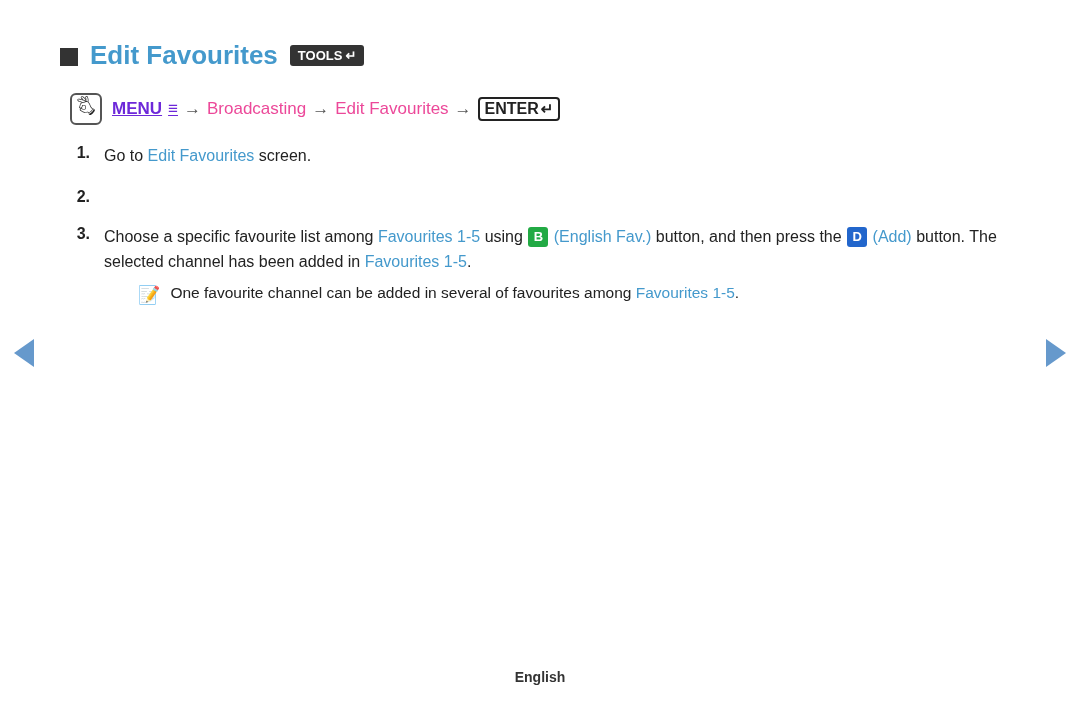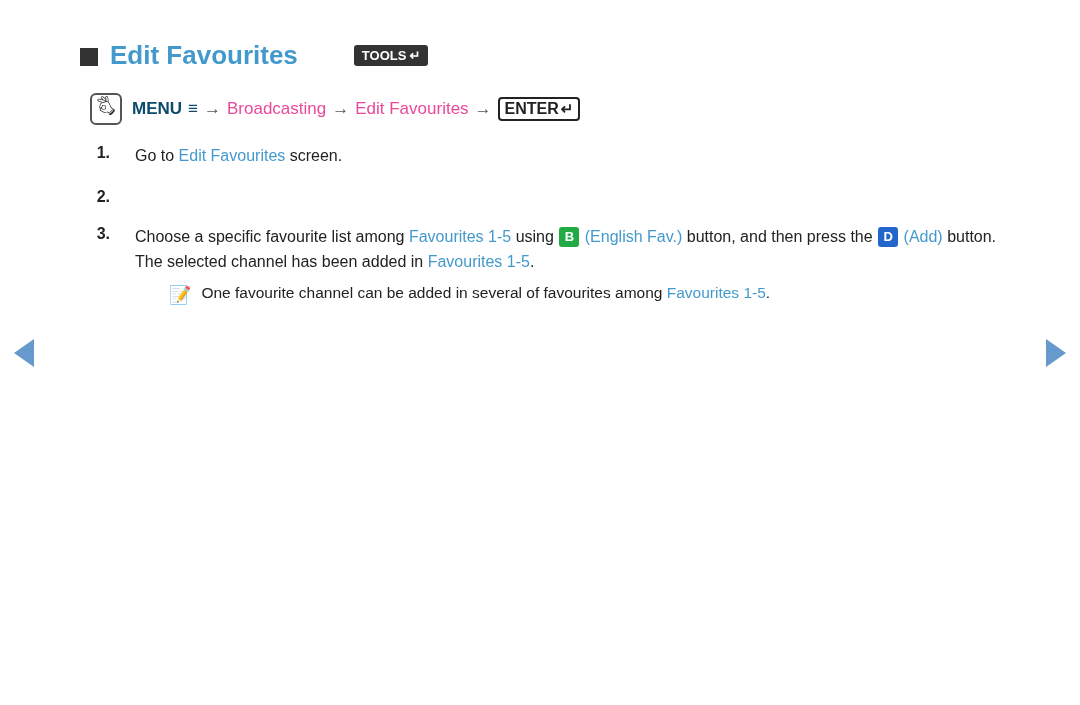--- a/index.html
+++ b/index.html
@@ -16,21 +16,21 @@
       font-size: 16px;
       color: #222222;
       overflow: hidden;
       position: relative;
     }
 
     .page-container {
       width: 1080px;
       height: 705px;
       position: relative;
-      padding: 40px 80px 40px 80px;
+      padding: 40px 80px 40px 60px;
     }
 
     
     .nav-arrow-left {
       position: absolute;
       left: 10px;
       top: 50%;
       transform: translateY(-50%);
       width: 28px;
       height: 28px;
@@ -93,21 +93,20 @@
     .tools-badge {
       background: #333333;
       color: #ffffff;
       font-size: 13px;
       font-weight: bold;
       padding: 3px 8px;
       border-radius: 3px;
       display: inline-flex;
       align-items: center;
       gap: 3px;
-      margin-left: 44px;
     }
 
     
     .breadcrumb-row {
       display: flex;
       align-items: center;
       gap: 6px;
       margin-bottom: 18px;
       font-size: 16px;
       padding-left: 10px;
@@ -123,22 +122,23 @@
       height: 32px;
       margin-right: 4px;
     }
 
     .menu-icon-hand {
       font-size: 18px;
     }
 
     .breadcrumb-menu {
       font-weight: bold;
-      color: #0c4a6e;
+      color: #6d28d9;
       font-size: 17px;
+      text-decoration: underline;
     }
 
     .breadcrumb-arrow {
       color: #555555;
       font-size: 17px;
     }
 
     .breadcrumb-link {
       color: #ec4899;
       font-size: 17px;
@@ -186,21 +186,20 @@
       min-width: 20px;
       text-align: right;
       flex-shrink: 0;
       margin-top: 1px;
     }
 
     .step-content {
       font-size: 16px;
       color: #222222;
       line-height: 1.6;
-      margin-left: 11px;
     }
 
     .blue-link {
       color: #4499cc;
     }
 
     .bold-text {
       font-weight: bold;
     }
 
@@ -333,14 +332,17 @@
           <span class="note-icon">📝</span>
           <div class="note-content">
             One favourite channel can be added in several of favourites among <span class="blue-link">Favourites 1-5</span>.
           </div>
         </div>
       </div>
     </div>
 
   </div>
 
+  <div class="footer">
+    <span>English</span>
+  </div>
 
 </div>
 
 </body></html>

